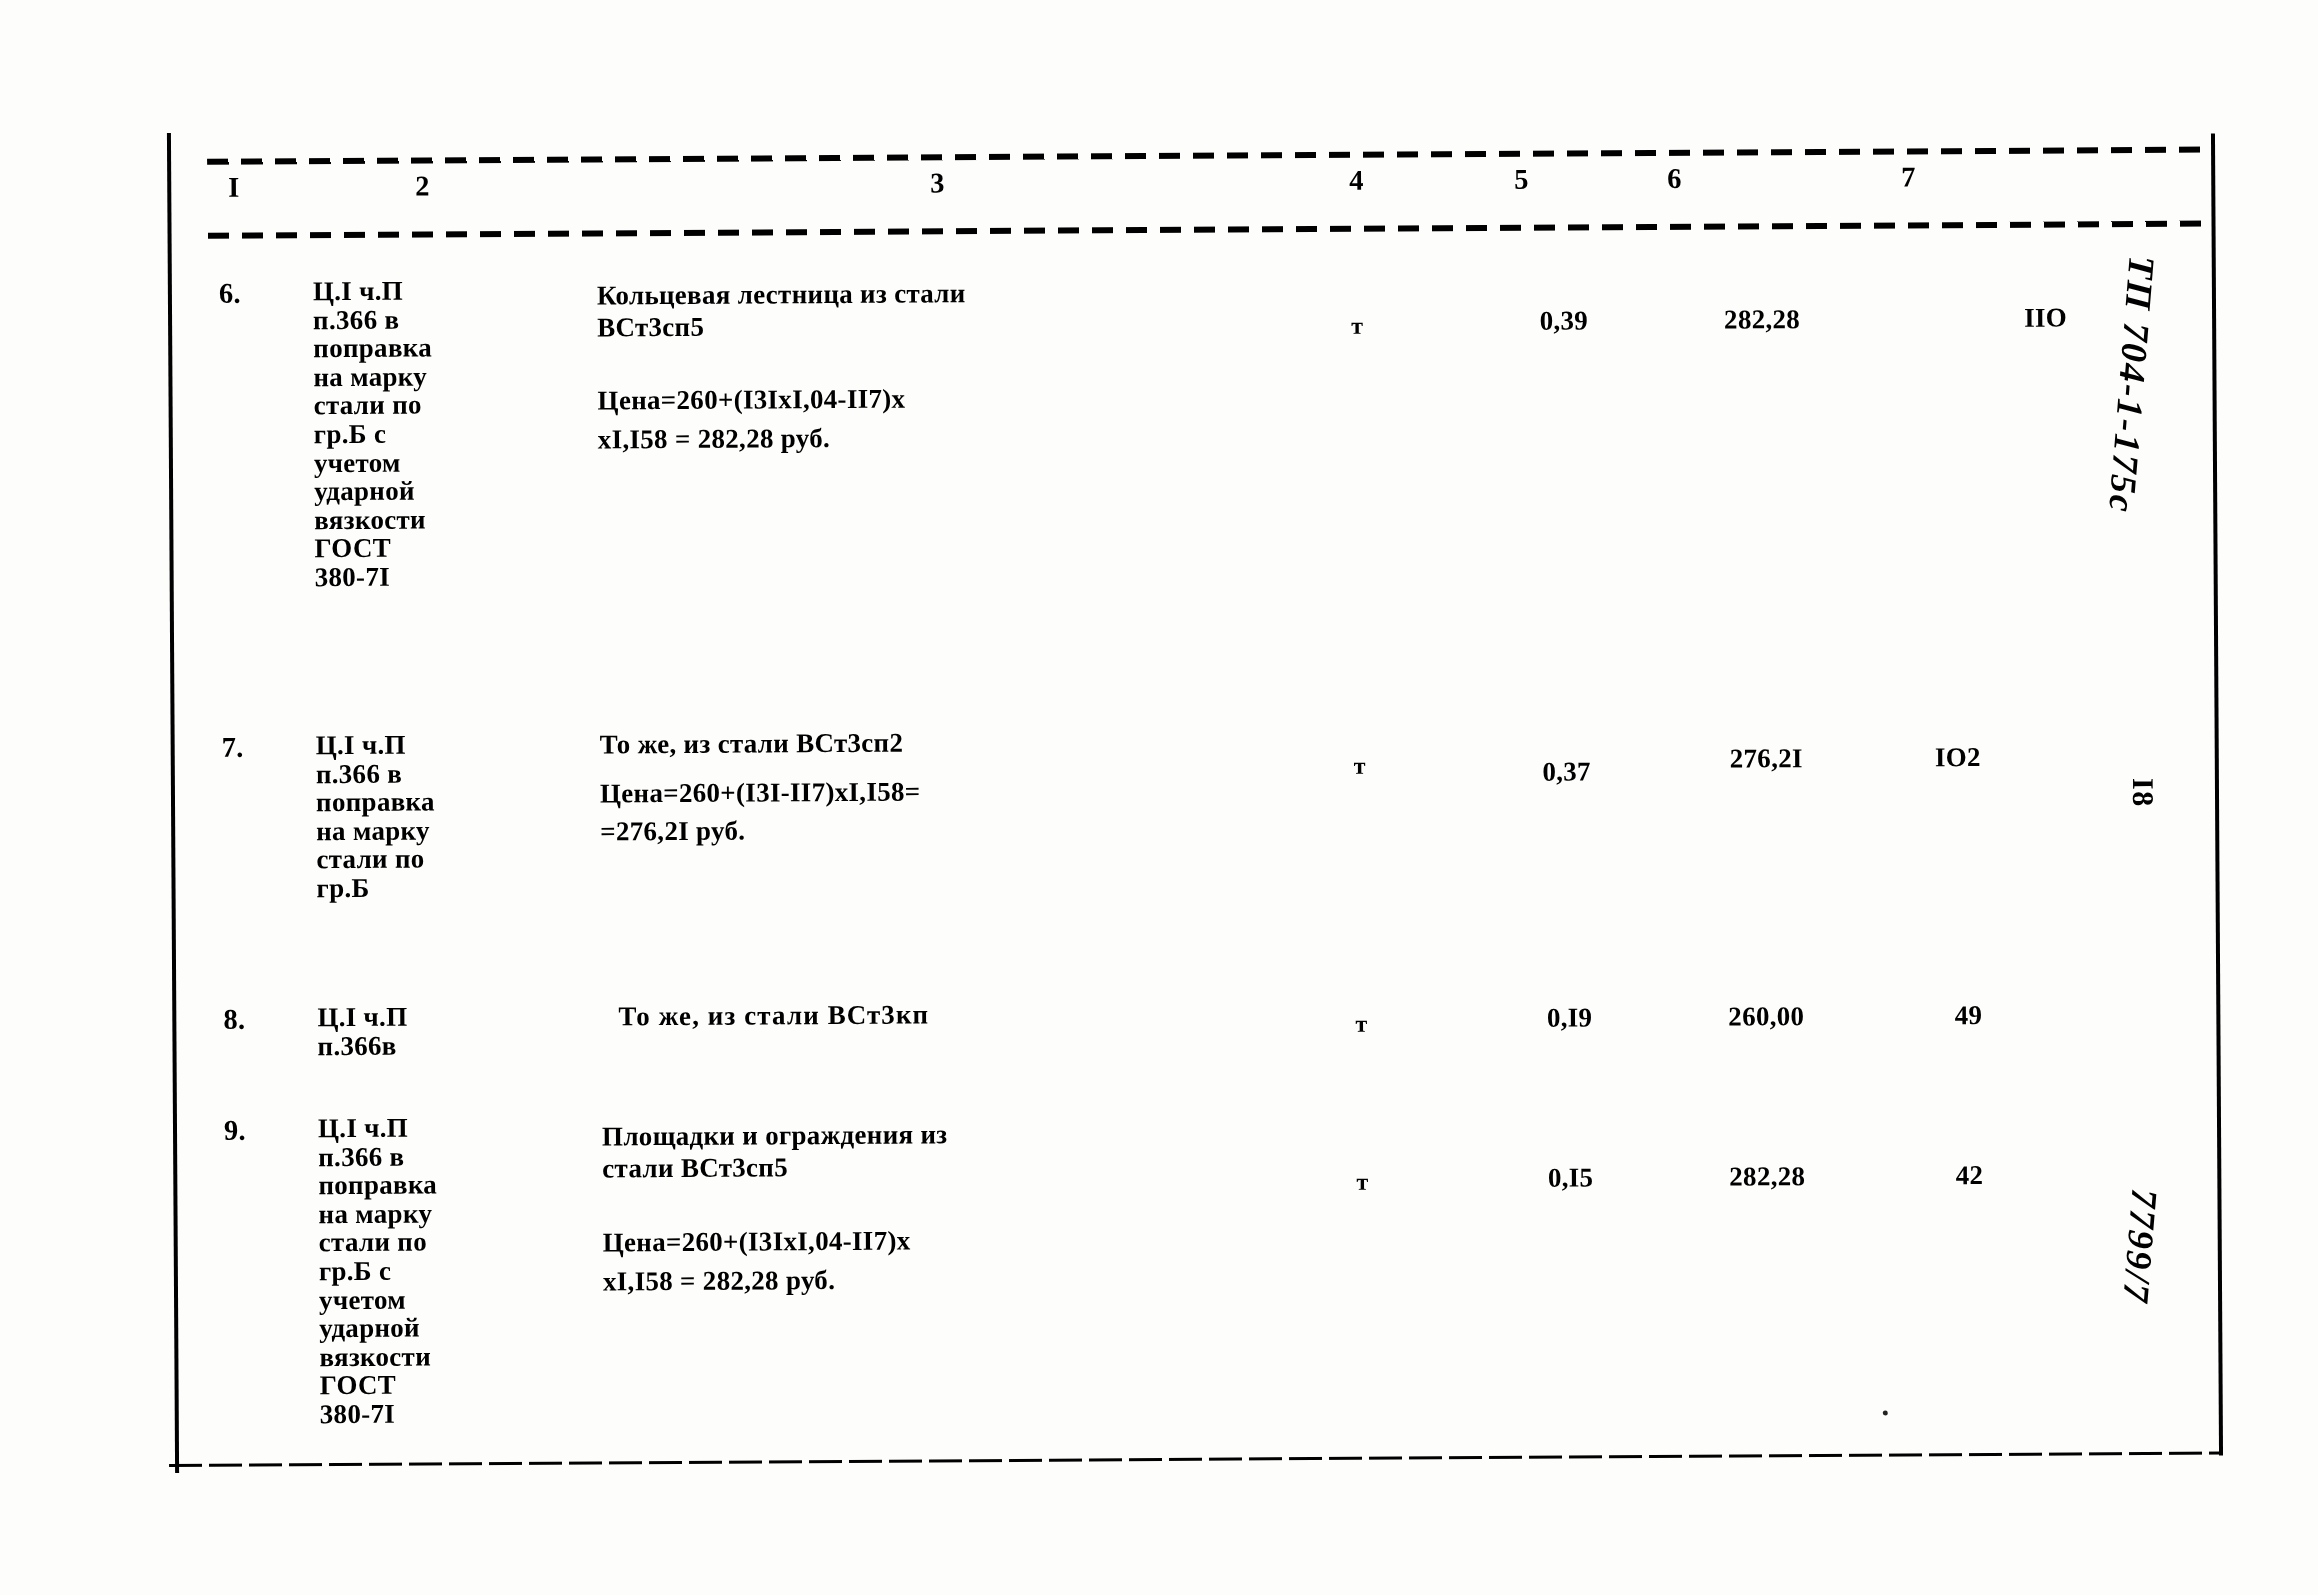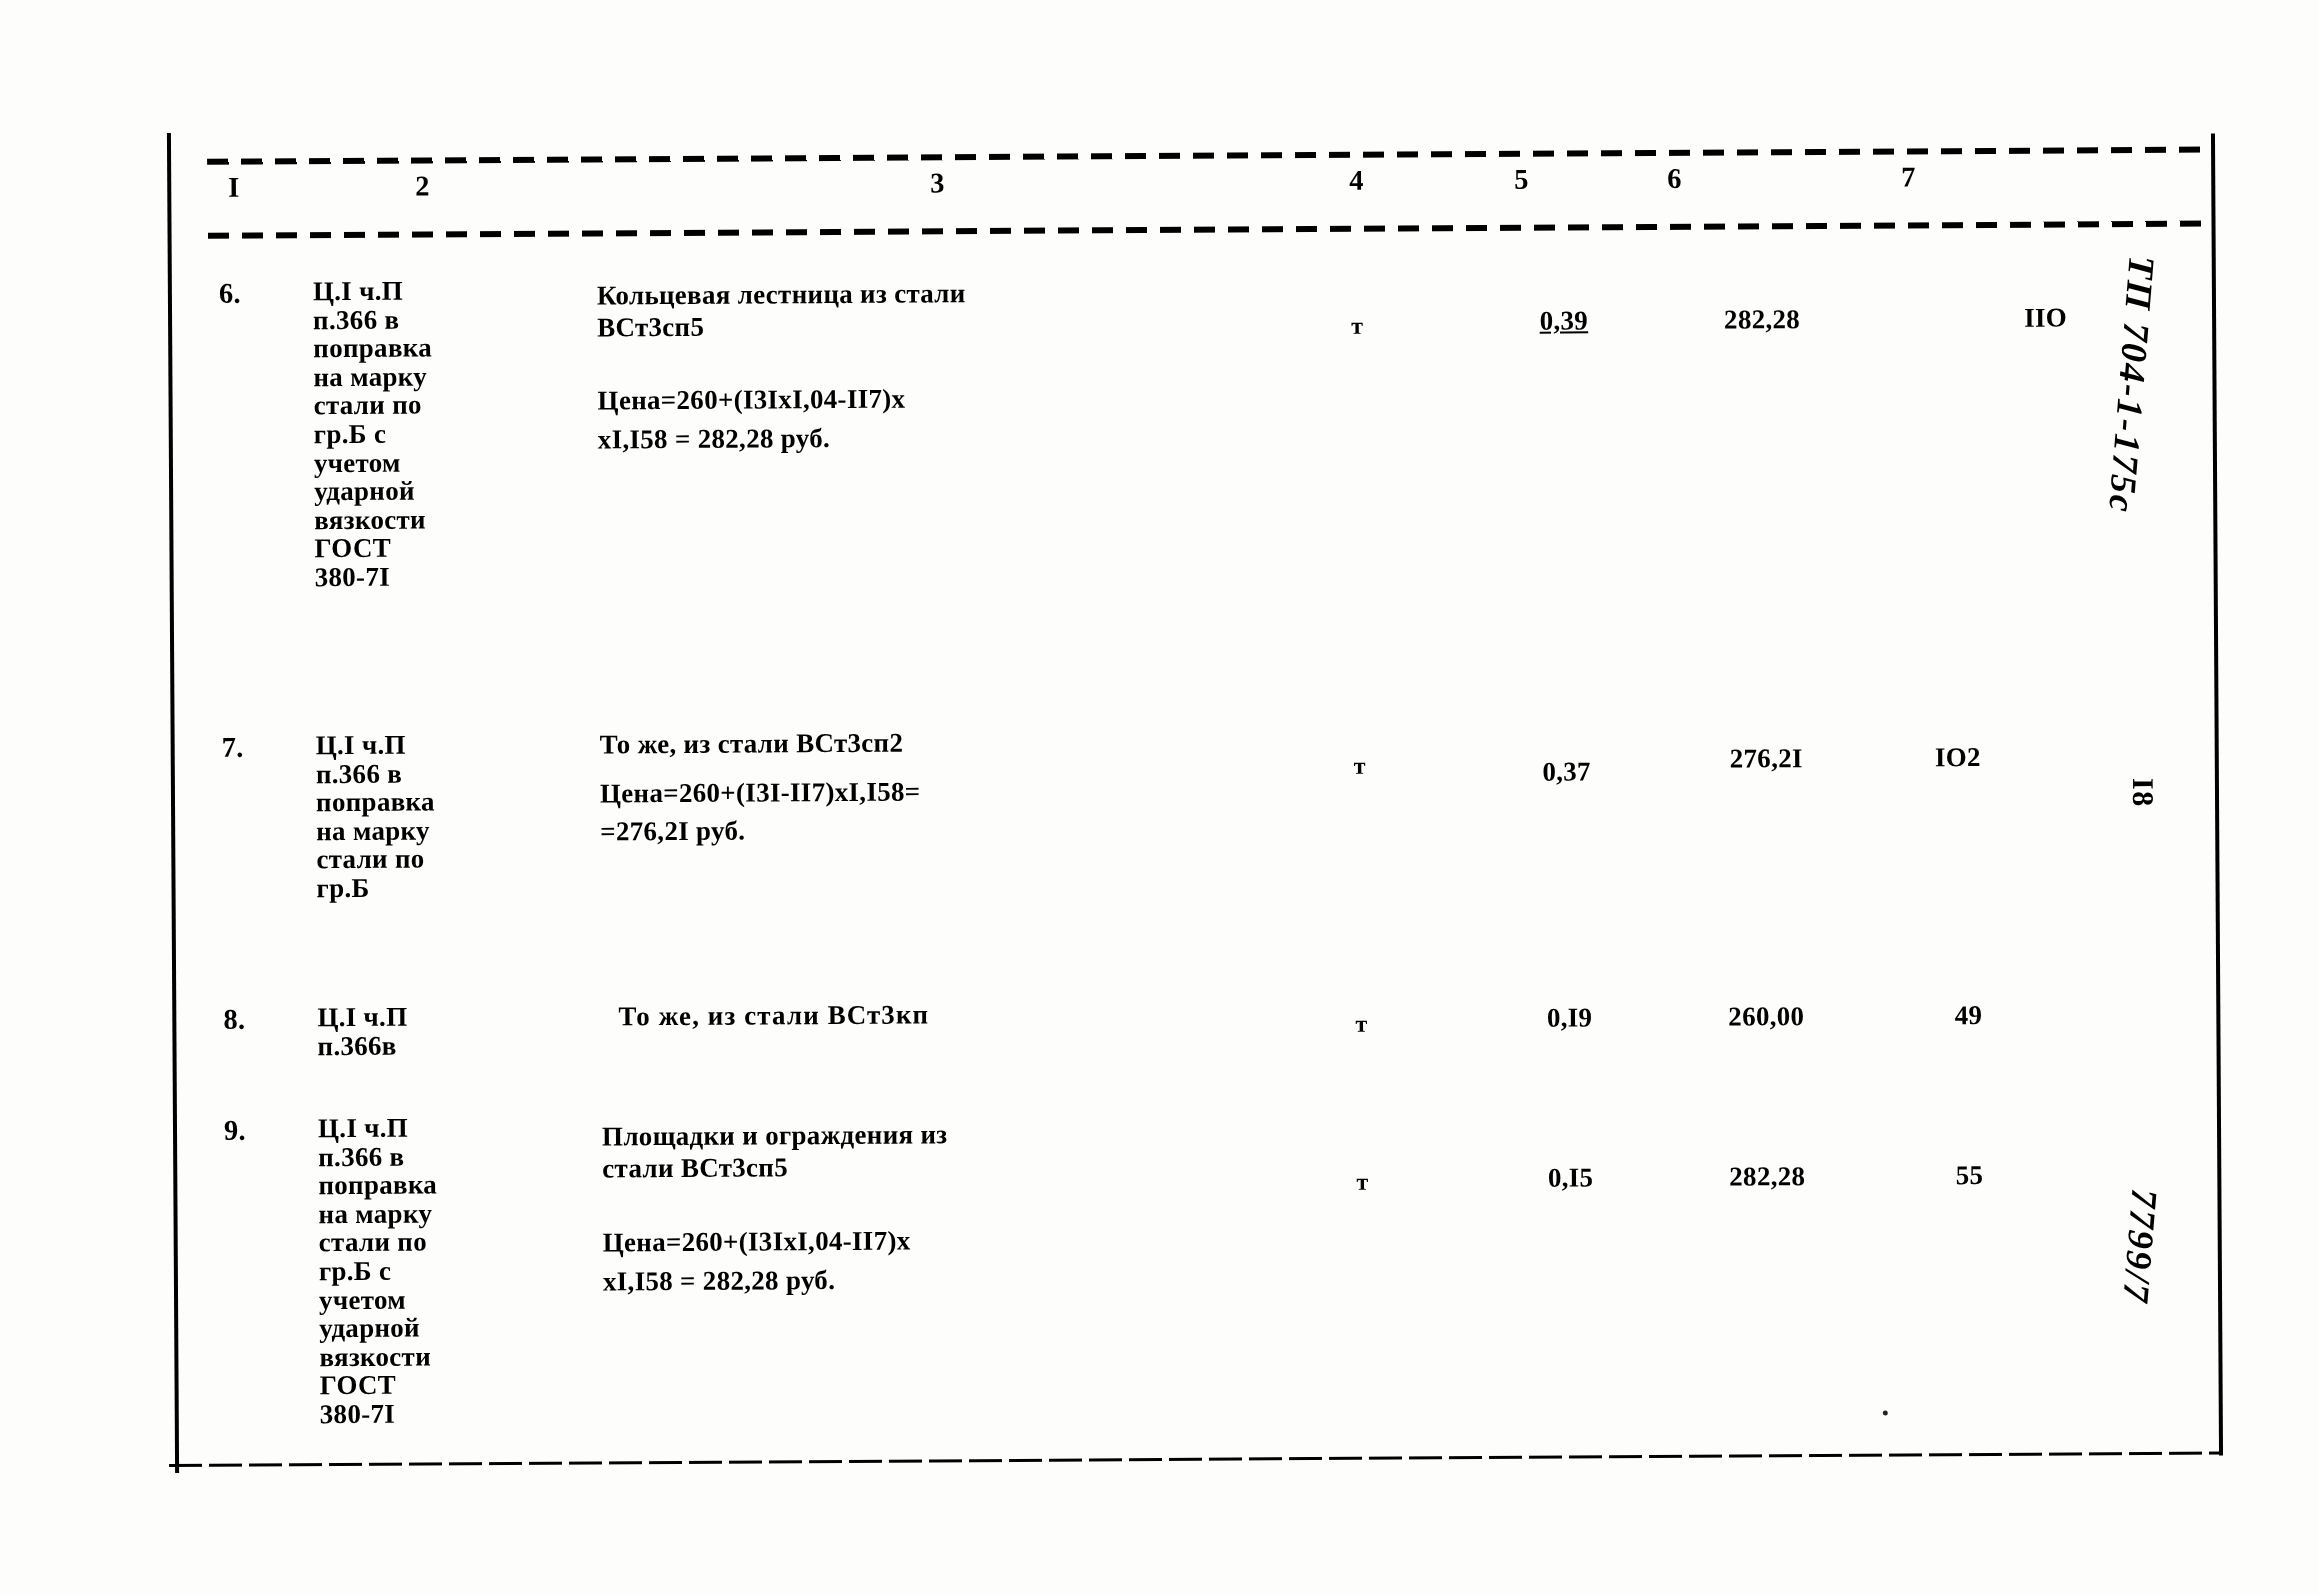--- a/index.html
+++ b/index.html
@@ -91,21 +91,21 @@
 учетом
 ударной
 вязкости
 ГОСТ
 380-7I</div>
     <div class="cell c3" style="left:600px;top:277px;width:627px;white-space:pre-line;">Кольцевая лестница из стали
 ВСт3сп5</div>
     <div class="cell c3" style="left:600px;top:378px;width:641px;white-space:pre-line;line-height:1.45;">Цена=260+(I3IxI,04-II7)x
 xI,I58 = 282,28 руб.</div>
     <div class="cell unit" style="left:1354px;top:314px;">т</div>
-    <div class="cell num" style="left:1440px;top:309px;width:151px;text-decoration:underline;">0,39</div>
+    <div class="cell num" style="left:1440px;top:309px;width:151px;">0,39</div>
     <div class="cell num" style="left:1612px;top:309px;width:191px;">282,28</div>
     <div class="cell num" style="left:1942px;top:309px;width:128px;">IIO</div>
 
     <div class="cell rownum" style="left:222px;top:726px;">7.</div>
     <div class="cell c2" style="left:316px;top:726px;width:235px;white-space:pre-line;">Ц.I ч.П
 п.366 в
 поправка
 на марку
 стали по
 гр.Б</div>
@@ -138,21 +138,21 @@
 вязкости
 ГОСТ
 380-7I</div>
     <div class="cell c3" style="left:600px;top:1118px;width:627px;white-space:pre-line;">Площадки и ограждения из
 стали ВСт3сп5</div>
     <div class="cell c3" style="left:600px;top:1220px;width:641px;white-space:pre-line;line-height:1.45;">Цена=260+(I3IxI,04-II7)x
 xI,I58 = 282,28 руб.</div>
     <div class="cell unit" style="left:1354px;top:1170px;">т</div>
     <div class="cell num" style="left:1440px;top:1166px;width:151px;">0,I5</div>
     <div class="cell num" style="left:1612px;top:1166px;width:191px;">282,28</div>
-    <div class="cell num" style="left:1853px;top:1166px;width:128px;">55</div>
+    <div class="cell num" style="left:1853px;top:1166px;width:128px;">42</div>
 
     <div class="speck" style="left:1879px;top:1415px;"></div>
 
     <div class="margin-rot hand" style="left:2167px;top:264px;transform:rotate(95deg);">ТП 704-1-175с</div>
 
     <div class="margin-rot pageno" style="left:2160px;top:784px;transform:rotate(90deg);">I8</div>
 
     <div class="margin-rot hand" style="left:2164px;top:1197px;transform:rotate(95deg);">7799/7</div>
 
   </div>

